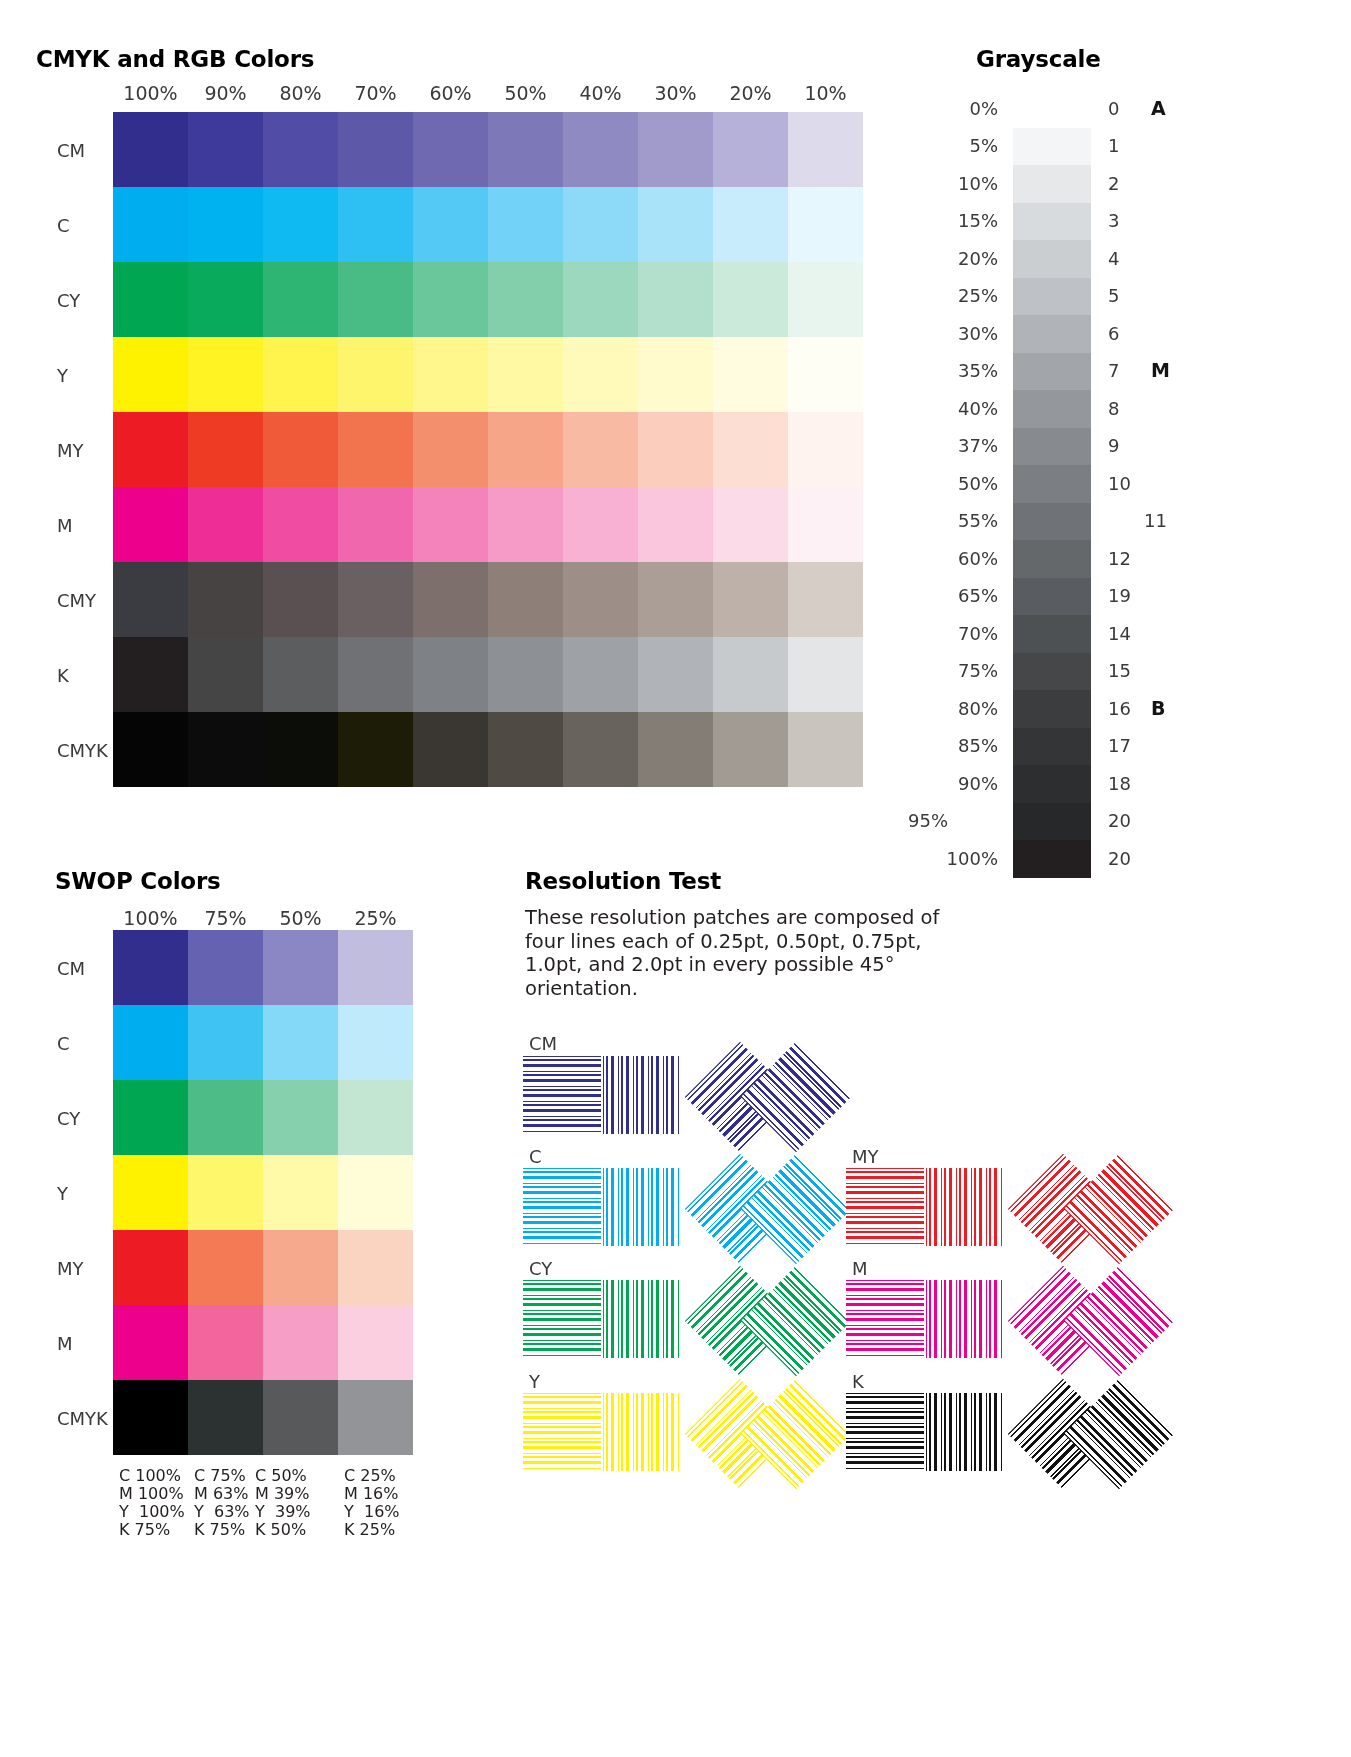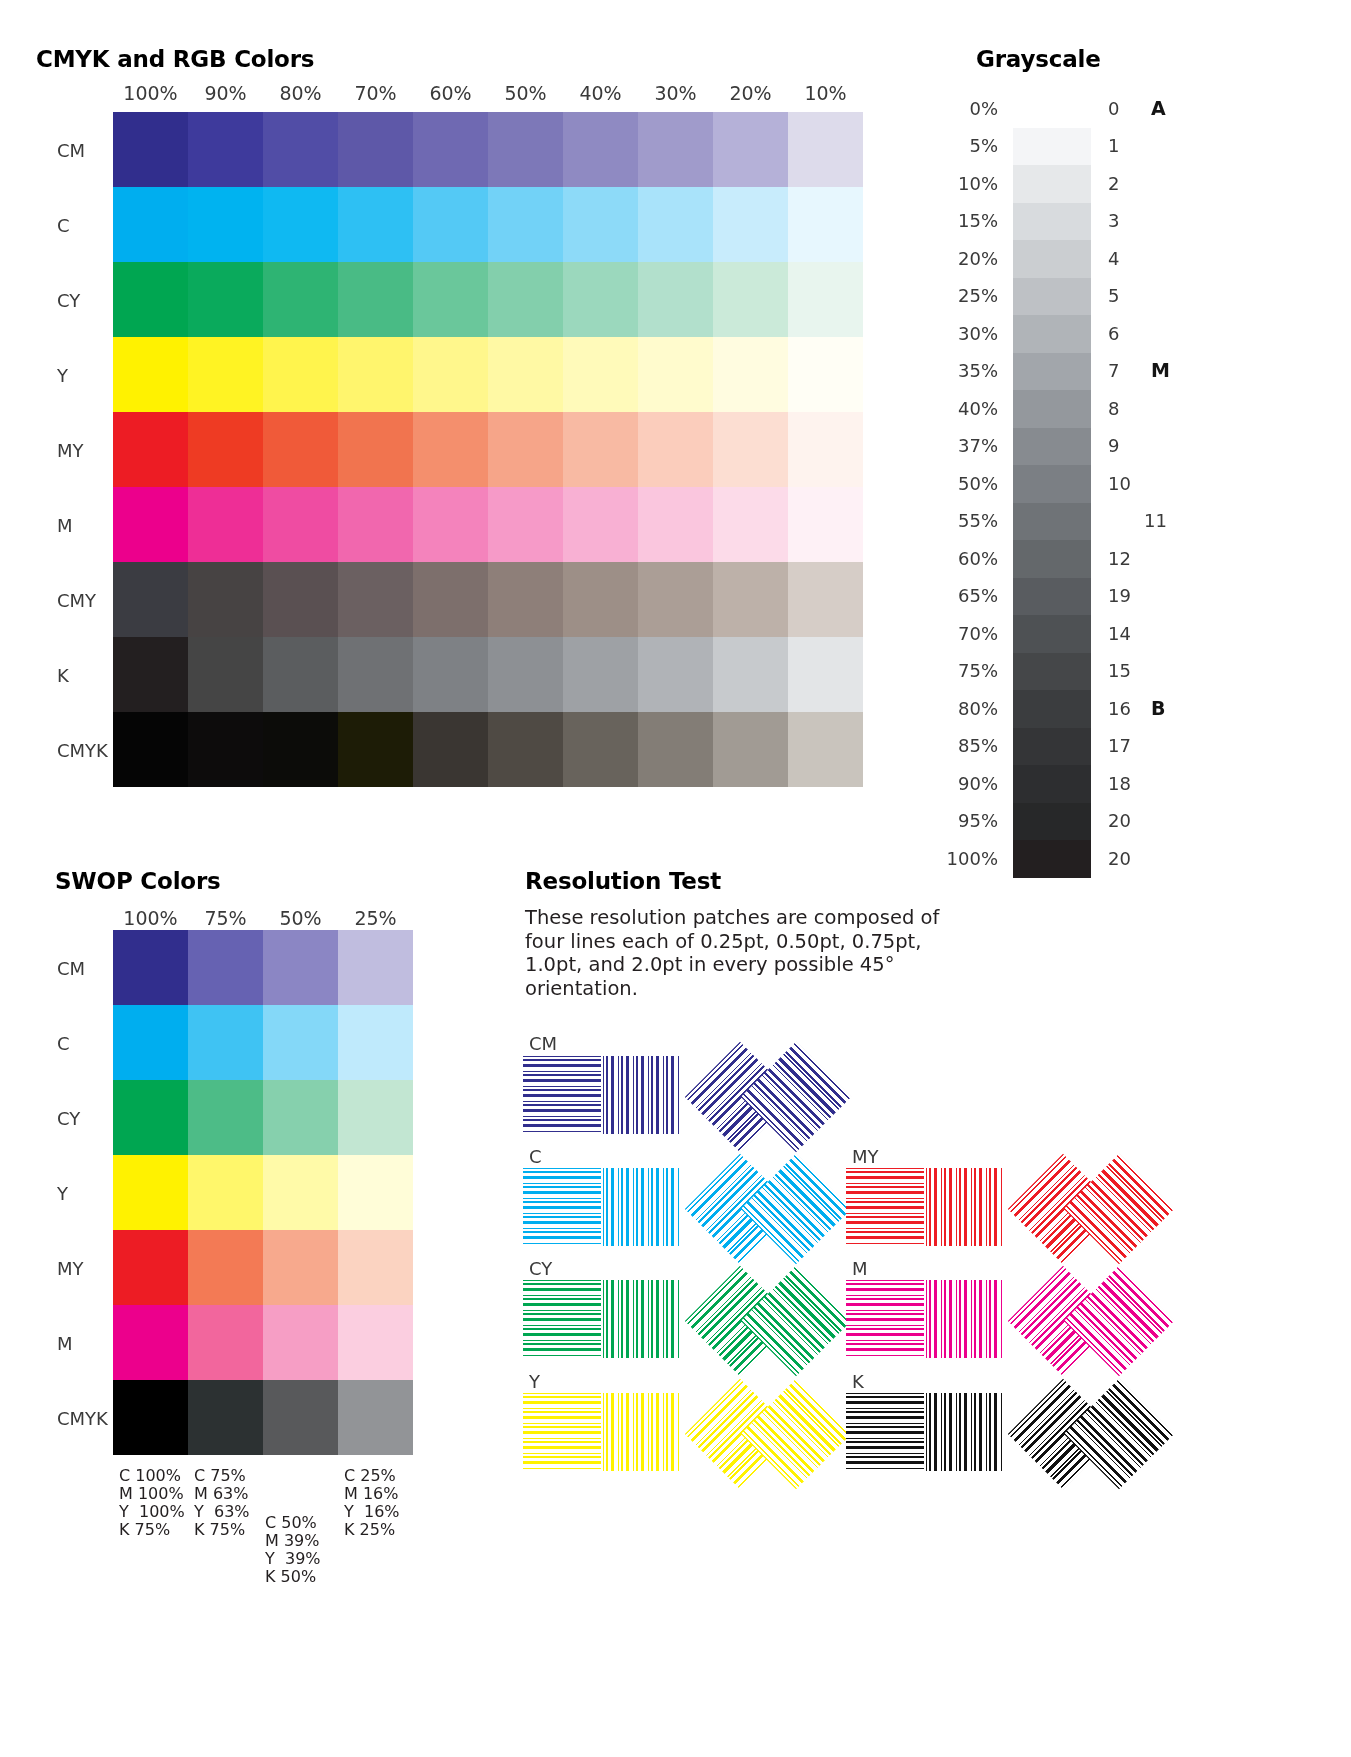--- a/index.html
+++ b/index.html
@@ -194,21 +194,21 @@
     <div class="gs-pct" style="left: 893px; top: 697.75px; width: 105px;">80%</div>
     <div class="swatch" style="left: 1013px; top: 690px; width: 78px; height: 38.1px; background: rgb(59, 61, 63);"></div>
     <div class="gs-num" style="left: 1108px; top: 697.75px; width: 30px;">16</div>
     <div class="gs-mark" style="left: 1151px; top: 696.75px;">B</div>
     <div class="gs-pct" style="left: 893px; top: 735.25px; width: 105px;">85%</div>
     <div class="swatch" style="left: 1013px; top: 727.5px; width: 78px; height: 38.1px; background: rgb(52, 53, 55);"></div>
     <div class="gs-num" style="left: 1108px; top: 735.25px; width: 30px;">17</div>
     <div class="gs-pct" style="left: 893px; top: 772.75px; width: 105px;">90%</div>
     <div class="swatch" style="left: 1013px; top: 765px; width: 78px; height: 38.1px; background: rgb(45, 46, 48);"></div>
     <div class="gs-num" style="left: 1108px; top: 772.75px; width: 30px;">18</div>
-    <div class="gs-pct" style="left: 893px; top: 810.25px; width: 105px;">95%</div>
+    <div class="gs-pct" style="left: 843px; top: 810.25px; width: 105px;">95%</div>
     <div class="swatch" style="left: 1013px; top: 802.5px; width: 78px; height: 38.1px; background: rgb(39, 40, 41);"></div>
     <div class="gs-num" style="left: 1108px; top: 810.25px; width: 30px;">20</div>
     <div class="gs-pct" style="left: 893px; top: 847.75px; width: 105px;">100%</div>
     <div class="swatch" style="left: 1013px; top: 840px; width: 78px; height: 38.1px; background: rgb(35, 31, 32);"></div>
     <div class="gs-num" style="left: 1108px; top: 847.75px; width: 30px;">20</div>
   </div>
 
 <div class="sec-title" style="left:55px;top:868px;">SWOP Colors</div>
 <div id="swop-col-labels">
     <div class="pct-label" style="left: 113px; top: 907px; width: 75px;">100%</div>
@@ -257,21 +257,21 @@
   </div>
 <div id="swop-footers">
     <div class="swop-foot" style="left: 119px; top: 1467px;">C 100%
 M 100%
 Y  100%
 K 75%</div>
     <div class="swop-foot" style="left: 194px; top: 1467px;">C 75%
 M 63%
 Y  63%
 K 75%</div>
-    <div class="swop-foot" style="left: 265px; top: 1467px; margin-top: 47px;">C 50%
+    <div class="swop-foot" style="left: 255px; top: 1467px;">C 50%
 M 39%
 Y  39%
 K 50%</div>
     <div class="swop-foot" style="left: 344px; top: 1467px;">C 25%
 M 16%
 Y  16%
 K 25%</div>
   </div>
 
 <div class="sec-title" style="left:525px;top:868px;">Resolution Test</div>

